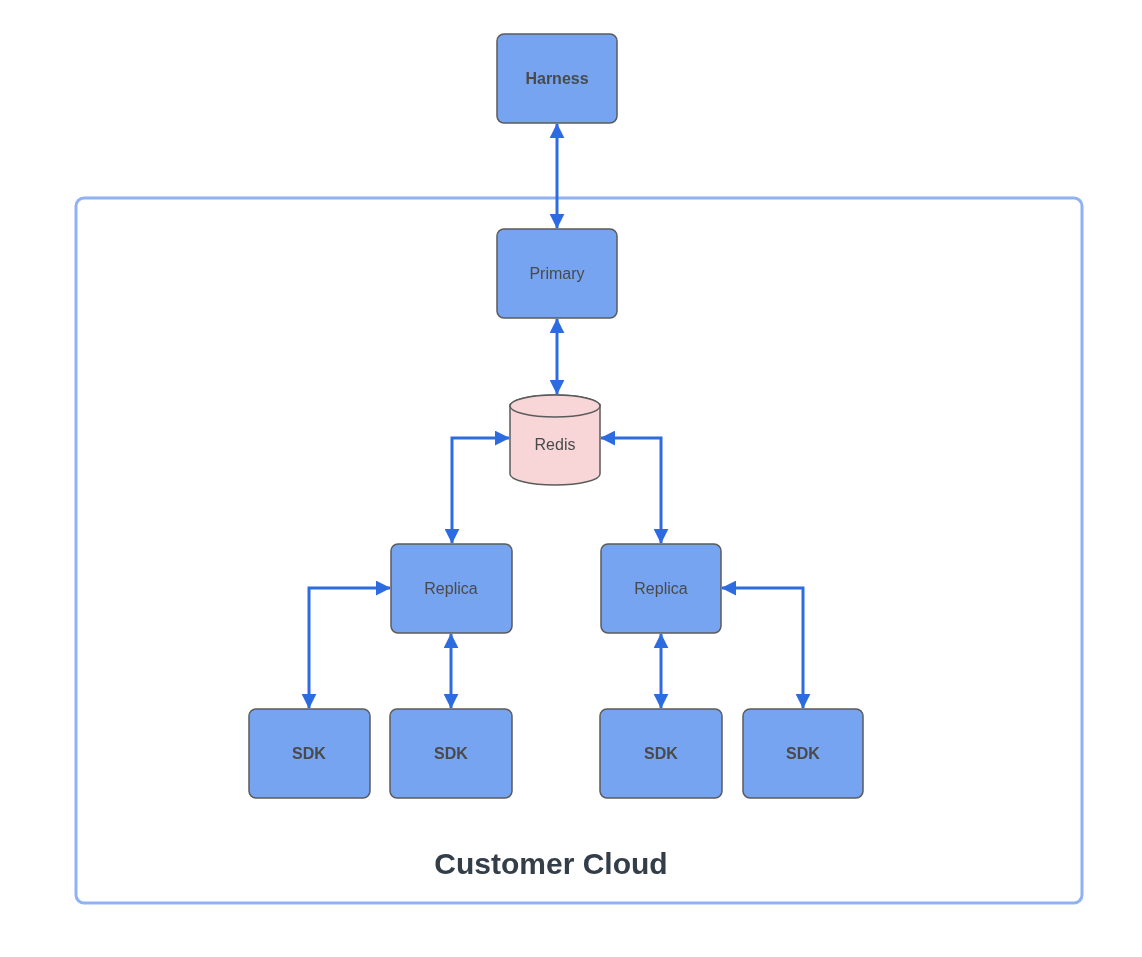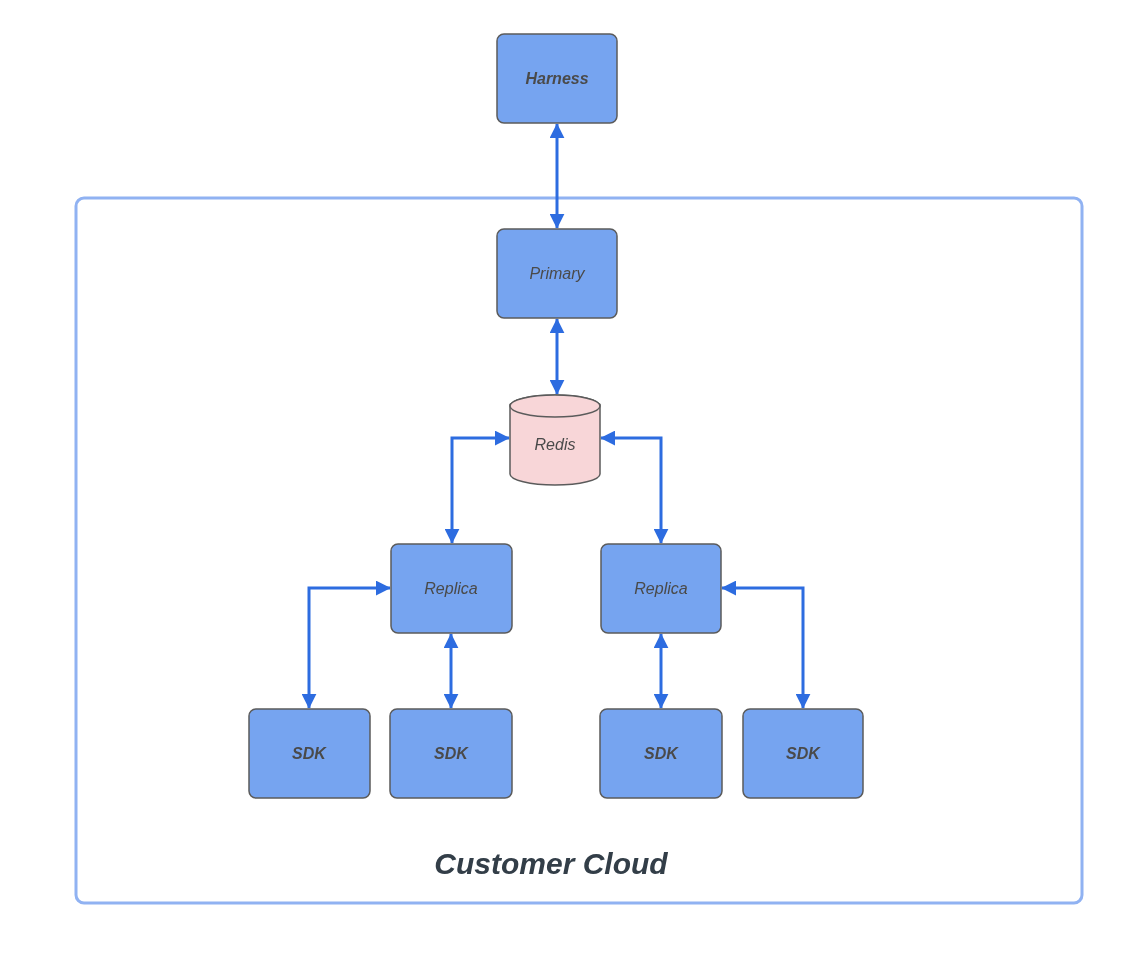--- a/index.html
+++ b/index.html
@@ -6,21 +6,20 @@
     margin: 0;
     padding: 0;
     background: #ffffff;
   }
   .canvas {
     position: relative;
     width: 1094px;
     height: 957px;
     background: #ffffff;
     overflow: hidden;
-    font-style: italic;
   }
   svg text {
     font-family: "Liberation Sans", sans-serif;
     fill: #4a4a4a;
     font-size: 16px;
   }
   .node {
     fill: #76a4f0;
     stroke: #5b5b5b;
     stroke-width: 1.5;

